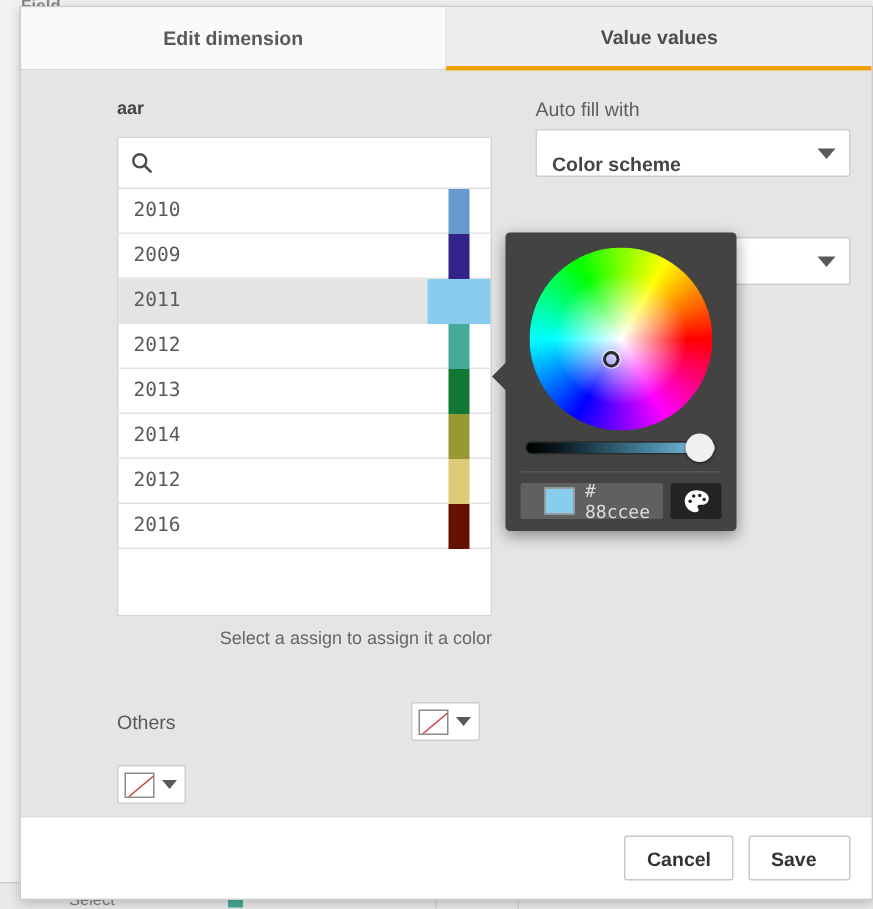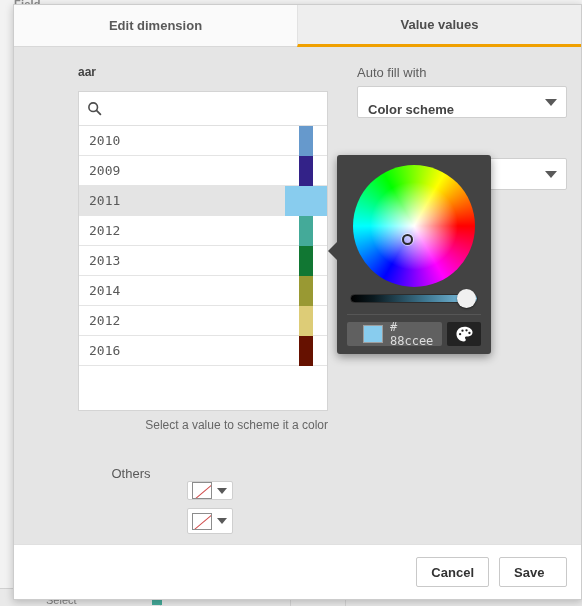--- a/index.html
+++ b/index.html
@@ -113,21 +113,21 @@
 
   .hint {
     font-size: 12px; color: #666;
     text-align: right; width: 250px;
     margin: 7px 0 0 13px;
   }
 
   
   .opt-row {
     display: flex; align-items: center;
-    margin: 0 0 0 13px; height: 30px; flex-direction: column;
+    margin: 0 0 0 13px; height: 30px;
   }
   .opt-row.first { margin-top: 34px; }
   .opt-row.second { margin-top: 12px; }
   .opt-label { font-size: 13px; color: #595959; width: 196px; }
   .color-btn {
     display: flex; align-items: center;
     width: 46px; height: 26px;
     border: 1px solid #cfcfcf; border-radius: 2px;
     background: #fff; cursor: pointer;
   }
@@ -324,21 +324,21 @@
           <span class="row-swatch" style="background:#ddcc77"></span>
         </div>
         <div class="list-row">
           <span>2016</span>
           <span class="row-swatch" style="background:#661100"></span>
         </div>
 
         <div class="list-empty"></div>
       </div>
 
-      <div class="hint">Select a value to scheme it a color</div>
+      <div class="hint">Select a assign to assign it a color</div>
 
       <div class="opt-row first">
         <div class="opt-label">Others</div>
         <div class="color-btn">
           <span class="nocolor"></span>
           <span class="caret-dn"></span>
         </div>
       </div>
 
       <div class="opt-row second">

